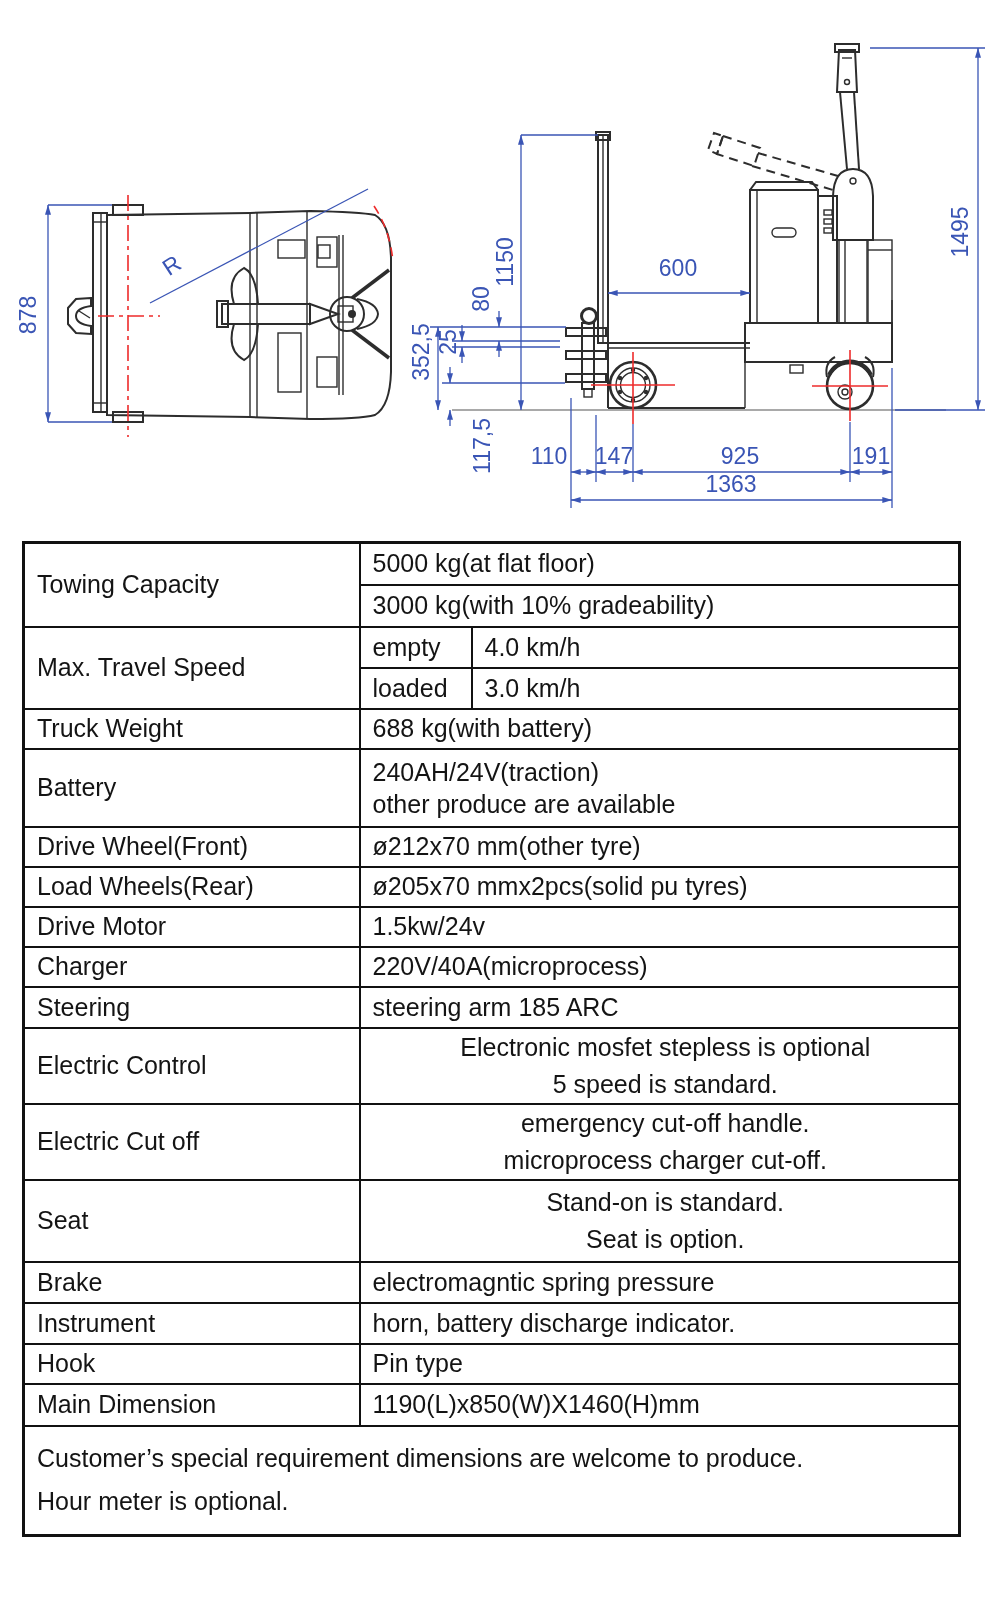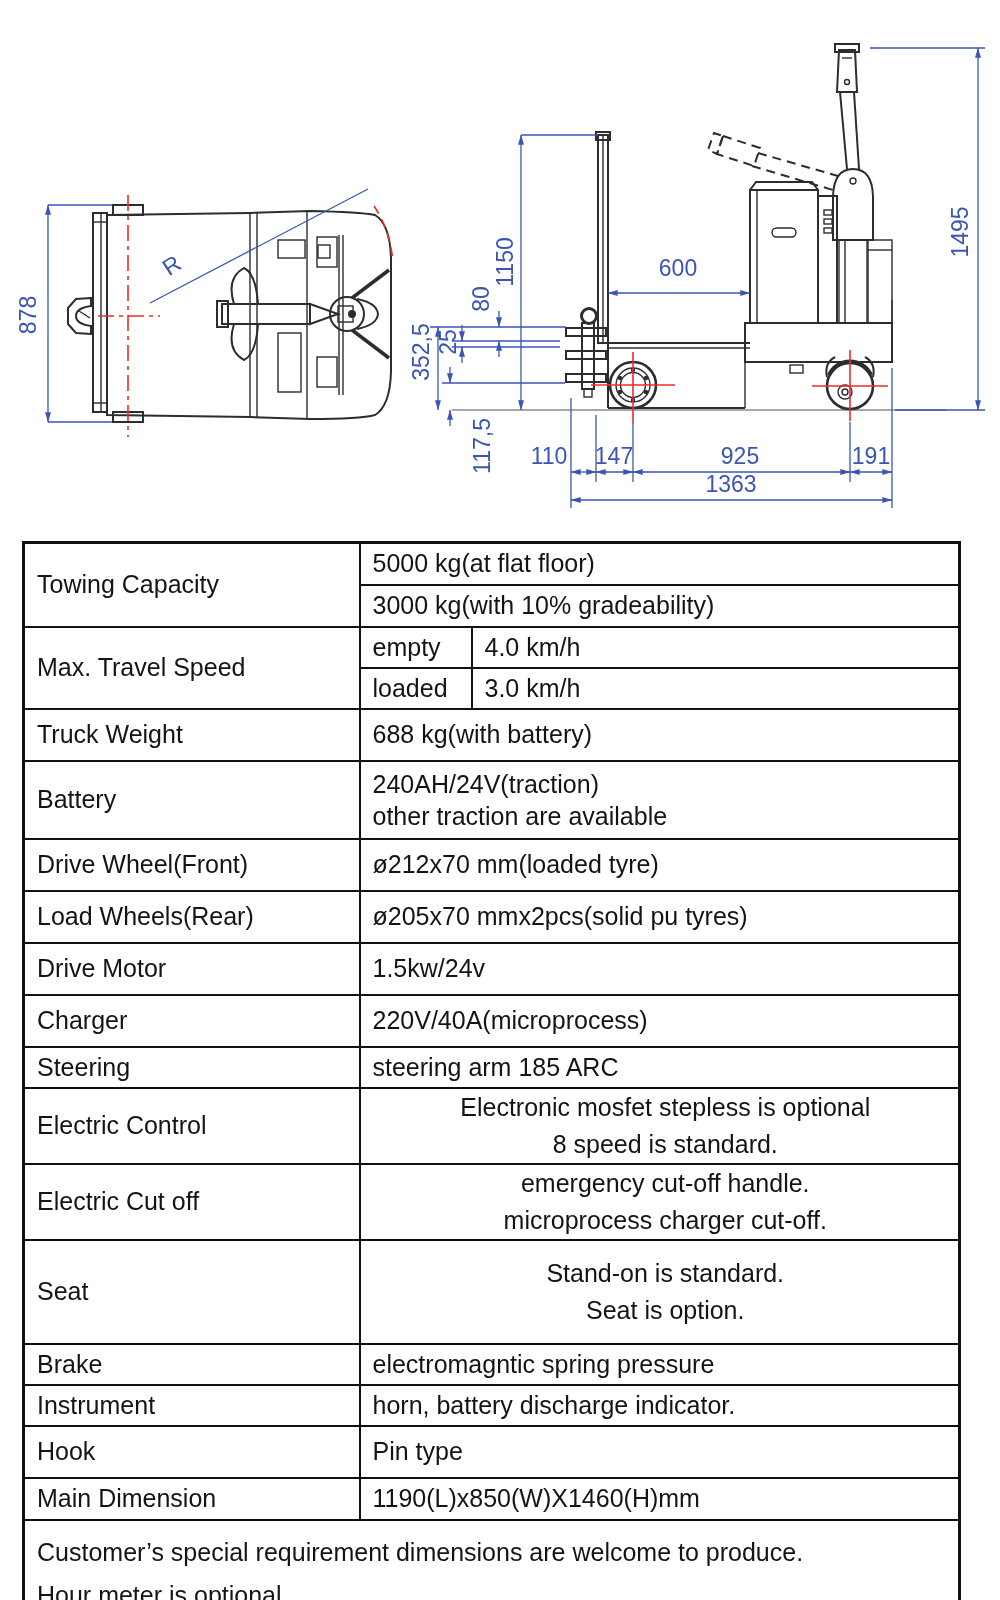--- a/index.html
+++ b/index.html
@@ -12,22 +12,22 @@
              table-layout:fixed;border:3px solid #111;}
   table.spec td{border:2px solid #111;font-size:25px;color:#141414;
                 padding:0 0 0 12px;vertical-align:middle;overflow:hidden;}
   td.lbl{padding-left:19px;}
   td.top{vertical-align:top;padding-top:7px;}
   td.multi,td.multi2{vertical-align:top;padding-top:4px;margin-left:17px;}
   td.multi div{line-height:37px;text-align:center;}
   td.multi2 div{line-height:32px;}
   td.footer{vertical-align:top;padding:12px 0 0 19px;}
   td.footer div{line-height:43px;}
-  tr.h40{height:52px;} tr.h41{height:41px;} tr.h42{height:42px;}
-  tr.h70{height:78px;} tr.h81{height:65px;} tr.h82{height:104px;}
+  tr.h40{height:40px;} tr.h41{height:41px;} tr.h42{height:42px;}
+  tr.h70{height:78px;} tr.h81{height:65px;} tr.h82{height:82px;}
   tr.h110{height:110px;}
 
   
   .ol{stroke:#2d2d2d;fill:none;stroke-width:2;}
   .ol1{stroke:#2d2d2d;fill:none;stroke-width:1.4;}
   .ol3{stroke:#2d2d2d;fill:none;stroke-width:3.5;}
   .dim{stroke:#3a55b5;fill:none;stroke-width:1.3;}
   .dimtxt{fill:#3a55b5;font-family:"Liberation Sans",sans-serif;font-size:23px;text-anchor:middle;}
   .red{stroke:#ee2b2b;fill:none;stroke-width:1.6;}
   .cl{stroke-dasharray:16 5 4 5;}
@@ -300,26 +300,26 @@
         <td>3.0 km/h</td>
       </tr>
       <tr class="h40">
         <td class="lbl">Truck Weight</td>
         <td colspan="2">688 kg(with battery)</td>
       </tr>
       <tr class="h70">
         <td class="lbl top">Battery</td>
         <td class="multi2" colspan="2">
           <div>240AH/24V(traction)</div>
-          <div>other traction are available</div>
+          <div>other produce are available</div>
         </td>
       </tr>
       <tr class="h40">
         <td class="lbl">Drive Wheel(Front)</td>
-        <td colspan="2">ø212x70 mm(loaded tyre)</td>
+        <td colspan="2">ø212x70 mm(other tyre)</td>
       </tr>
       <tr class="h40">
         <td class="lbl">Load Wheels(Rear)</td>
         <td colspan="2">ø205x70 mmx2pcs(solid pu tyres)</td>
       </tr>
       <tr class="h40">
         <td class="lbl">Drive Motor</td>
         <td colspan="2">1.5kw/24v</td>
       </tr>
       <tr class="h40">
@@ -327,21 +327,21 @@
         <td colspan="2">220V/40A(microprocess)</td>
       </tr>
       <tr class="h41">
         <td class="lbl">Steering</td>
         <td colspan="2">steering arm 185 ARC</td>
       </tr>
       <tr class="h81">
         <td class="lbl top">Electric Control</td>
         <td class="multi" colspan="2">
           <div>Electronic mosfet stepless is optional</div>
-          <div>8 speed is standard.</div>
+          <div>5 speed is standard.</div>
         </td>
       </tr>
       <tr class="h81">
         <td class="lbl top">Electric Cut off</td>
         <td class="multi" colspan="2">
           <div>emergency cut-off handle.</div>
           <div>microprocess charger cut-off.</div>
         </td>
       </tr>
       <tr class="h82">

